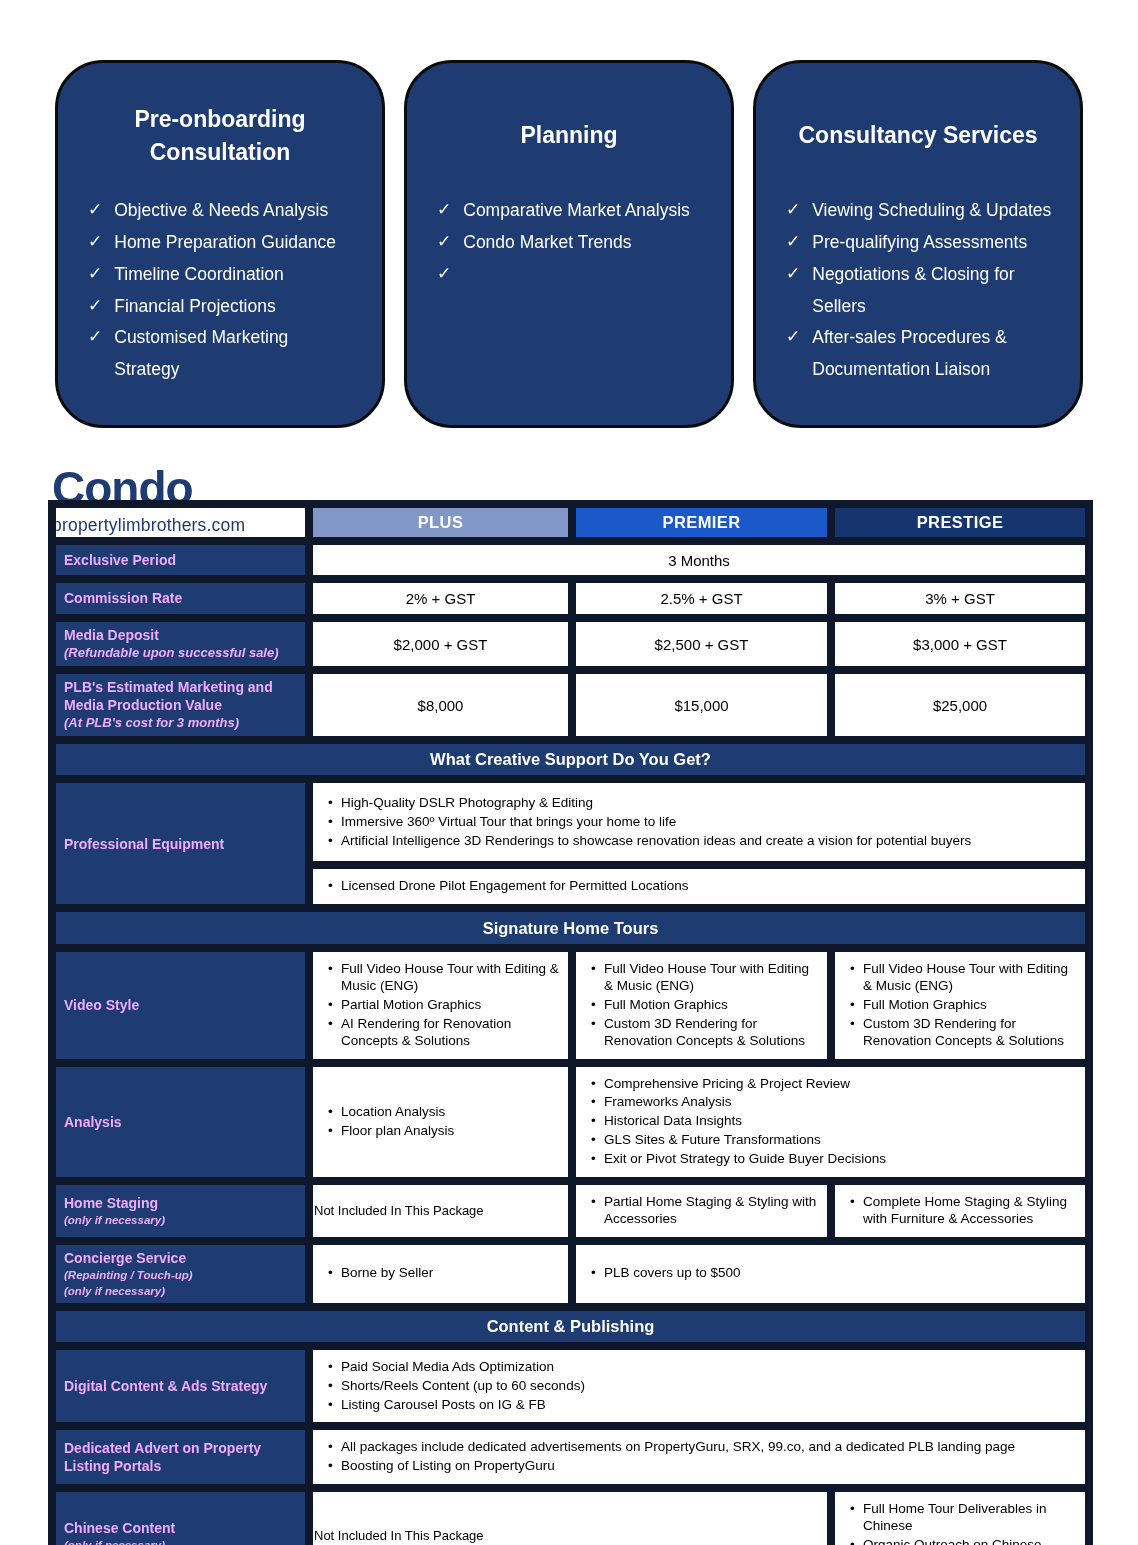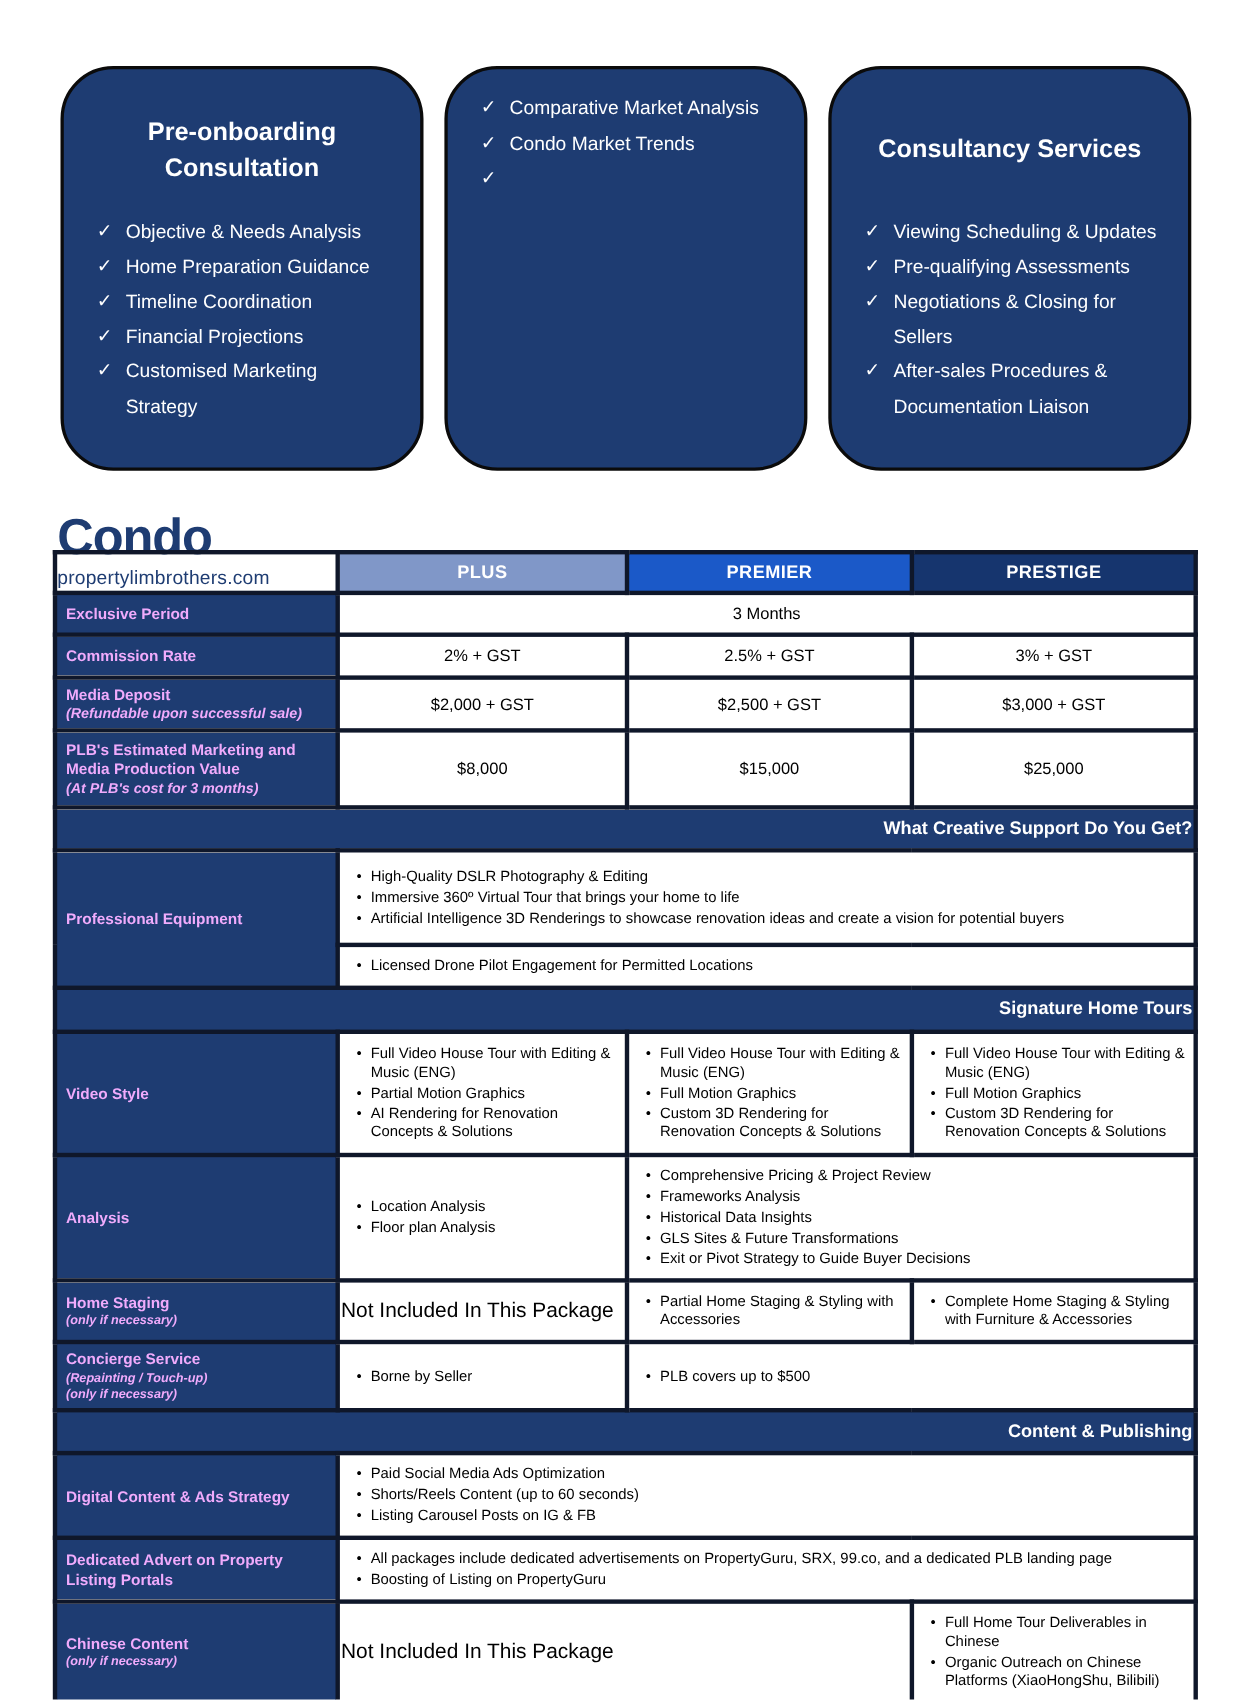--- a/index.html
+++ b/index.html
@@ -33,41 +33,41 @@
   
   .logo{ position:absolute; left:52px; top:464px; color:var(--navy); }
   .logo-name{ font-size:46px; font-weight:bold; letter-spacing:-1px; line-height:1.05; }
   .logo-site{ font-size:17.5px; font-weight:500; letter-spacing:0.2px; margin-top:3px; }
 
   
   table.pkg{
     position:absolute; left:48px; top:500px; width:1037px;
     border-collapse:collapse; table-layout:fixed;
   }
-  table.pkg td{ border:4px solid #0f172a; vertical-align:middle; overflow:hidden; }
+  table.pkg td{ border:8px solid #0f172a; vertical-align:middle; overflow:hidden; }
   td.ghost{ border:none; background:transparent; }
   td.lbl{
     background:var(--navy); color:#f0abfc; font-weight:bold;
     font-size:14px; line-height:1.3; padding:4px 6px 4px 8px;
   }
   .note{ font-weight:bold; font-style:italic; font-size:13px; margin-top:1px; }
   .note-sm{ font-weight:bold; font-style:italic; font-size:11.5px; margin-top:1px; }
   td.hdr{ color:#fff; font-weight:bold; text-align:center; font-size:16.5px; letter-spacing:0.4px; }
   td.hdr-plus{ background:var(--plus); }
   td.hdr-premier{ background:var(--premier); }
   td.hdr-prestige{ background:var(--prestige); }
   td.val{ text-align:center; font-size:15px; }
   td.section{
     background:var(--navy); color:#fff; font-weight:bold;
-    text-align:right; font-size:16.5px;
+    text-align:center; font-size:16.5px;
   }
   ul.b{ list-style:none; margin:0; padding:6px 6px 6px 14px; }
   ul.b li{ position:relative; padding-left:13px; font-size:13.5px; line-height:1.25; margin:2px 0; }
   ul.b li::before{ content:"\2022"; position:absolute; left:0; top:0; }
-  td.plain{ font-size:19px; }
+  td.plain{ font-size:13px; }
 </style>
 </head>
 <body>
 
 <div class="card card1">
   <div class="card-title">Pre-onboarding Consultation</div>
   <div class="card-items">
     <div class="card-item">
         <span class="check">✓</span>
         <span>Objective &amp; Needs Analysis</span>
@@ -85,20 +85,21 @@
         <span>Financial Projections</span>
       </div>
     <div class="card-item">
         <span class="check">✓</span>
         <span>Customised Marketing Strategy</span>
       </div>
   </div>
 </div>
 
 <div class="card card2">
+  <div class="card-title">Planning</div>
   <div class="card-items">
     <div class="card-item">
         <span class="check">✓</span>
         <span>Comparative Market Analysis</span>
       </div>
     <div class="card-item">
         <span class="check">✓</span>
         <span>Condo Market Trends</span>
       </div>
     <div class="card-item">

